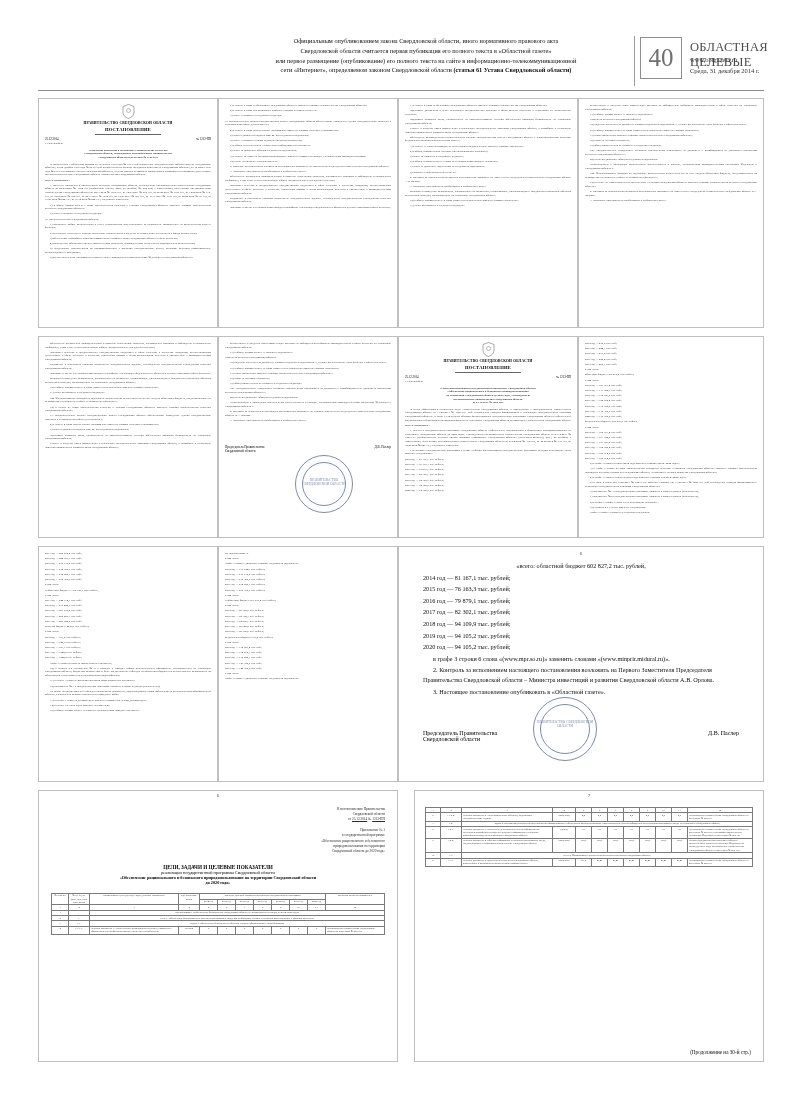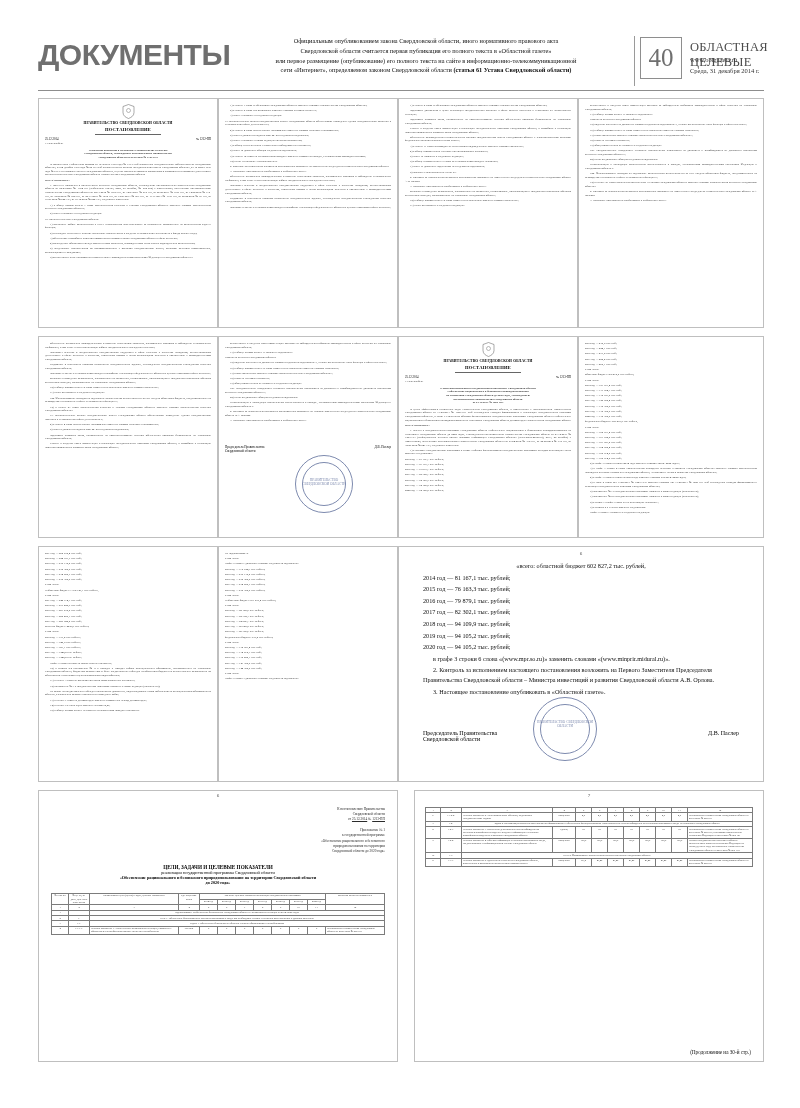--- a/index.html
+++ b/index.html
@@ -200,21 +200,20 @@
     font-size: 5.2px;
     color: #111;
   }
 </style>
 </head>
 <body>
 
 <div class="page">
 
   <div class="masthead">
-    <div class="masthead-title">ДОКУМЕНТЫ</div>
     <div class="masthead-note">
       <span>Официальным опубликованием закона Свердловской области, иного нормативного правового акта</span><br>
       <span>Свердловской области считается первая публикация его полного текста в «Областной газете»</span><br>
       <span>или первое размещение (опубликование) его полного текста на сайте в информационно-телекоммуникационной</span><br>
       <span>сети «Интернет», определяемом законом Свердловской области </span><b>(статья 61 Устава Свердловской области)</b>
     </div>
     <div class="masthead-rule"></div>
     <div class="issue-box">40</div>
     <div class="paper-name">ОБЛАСТНАЯ ЦЕЛЕВЫЕ</div>
     <div class="paper-url">www.oblgazeta.ru</div>

